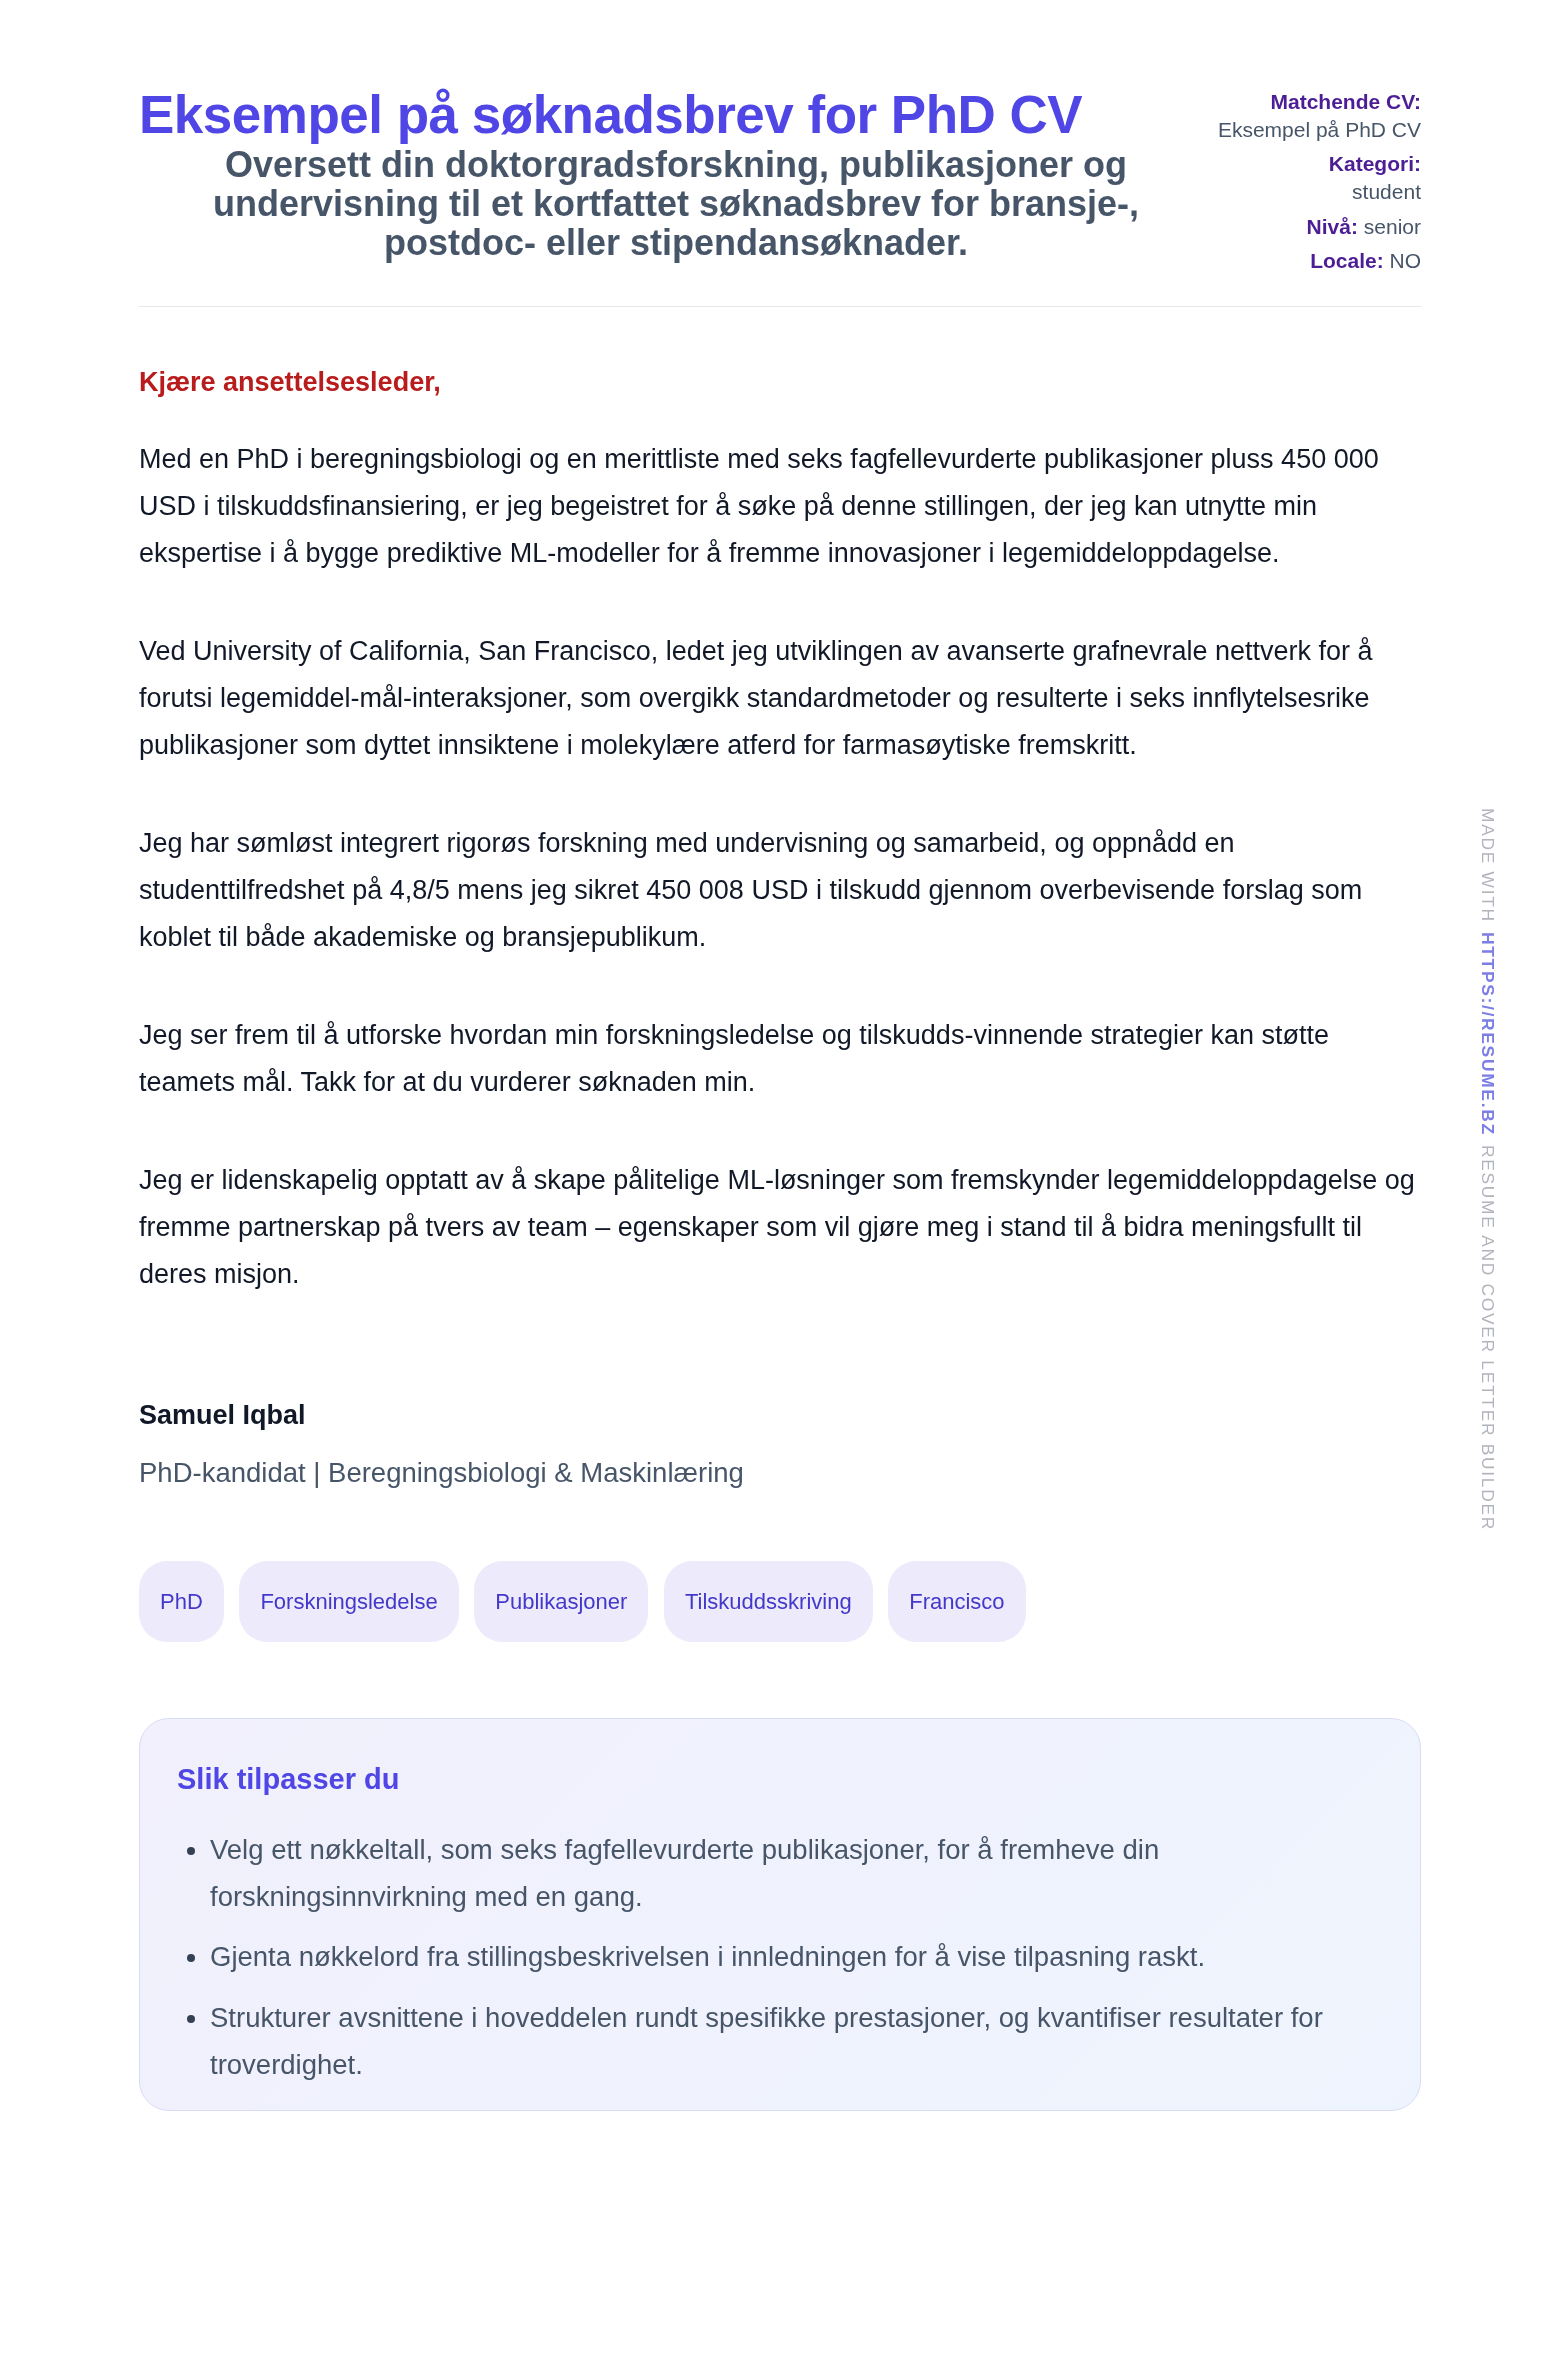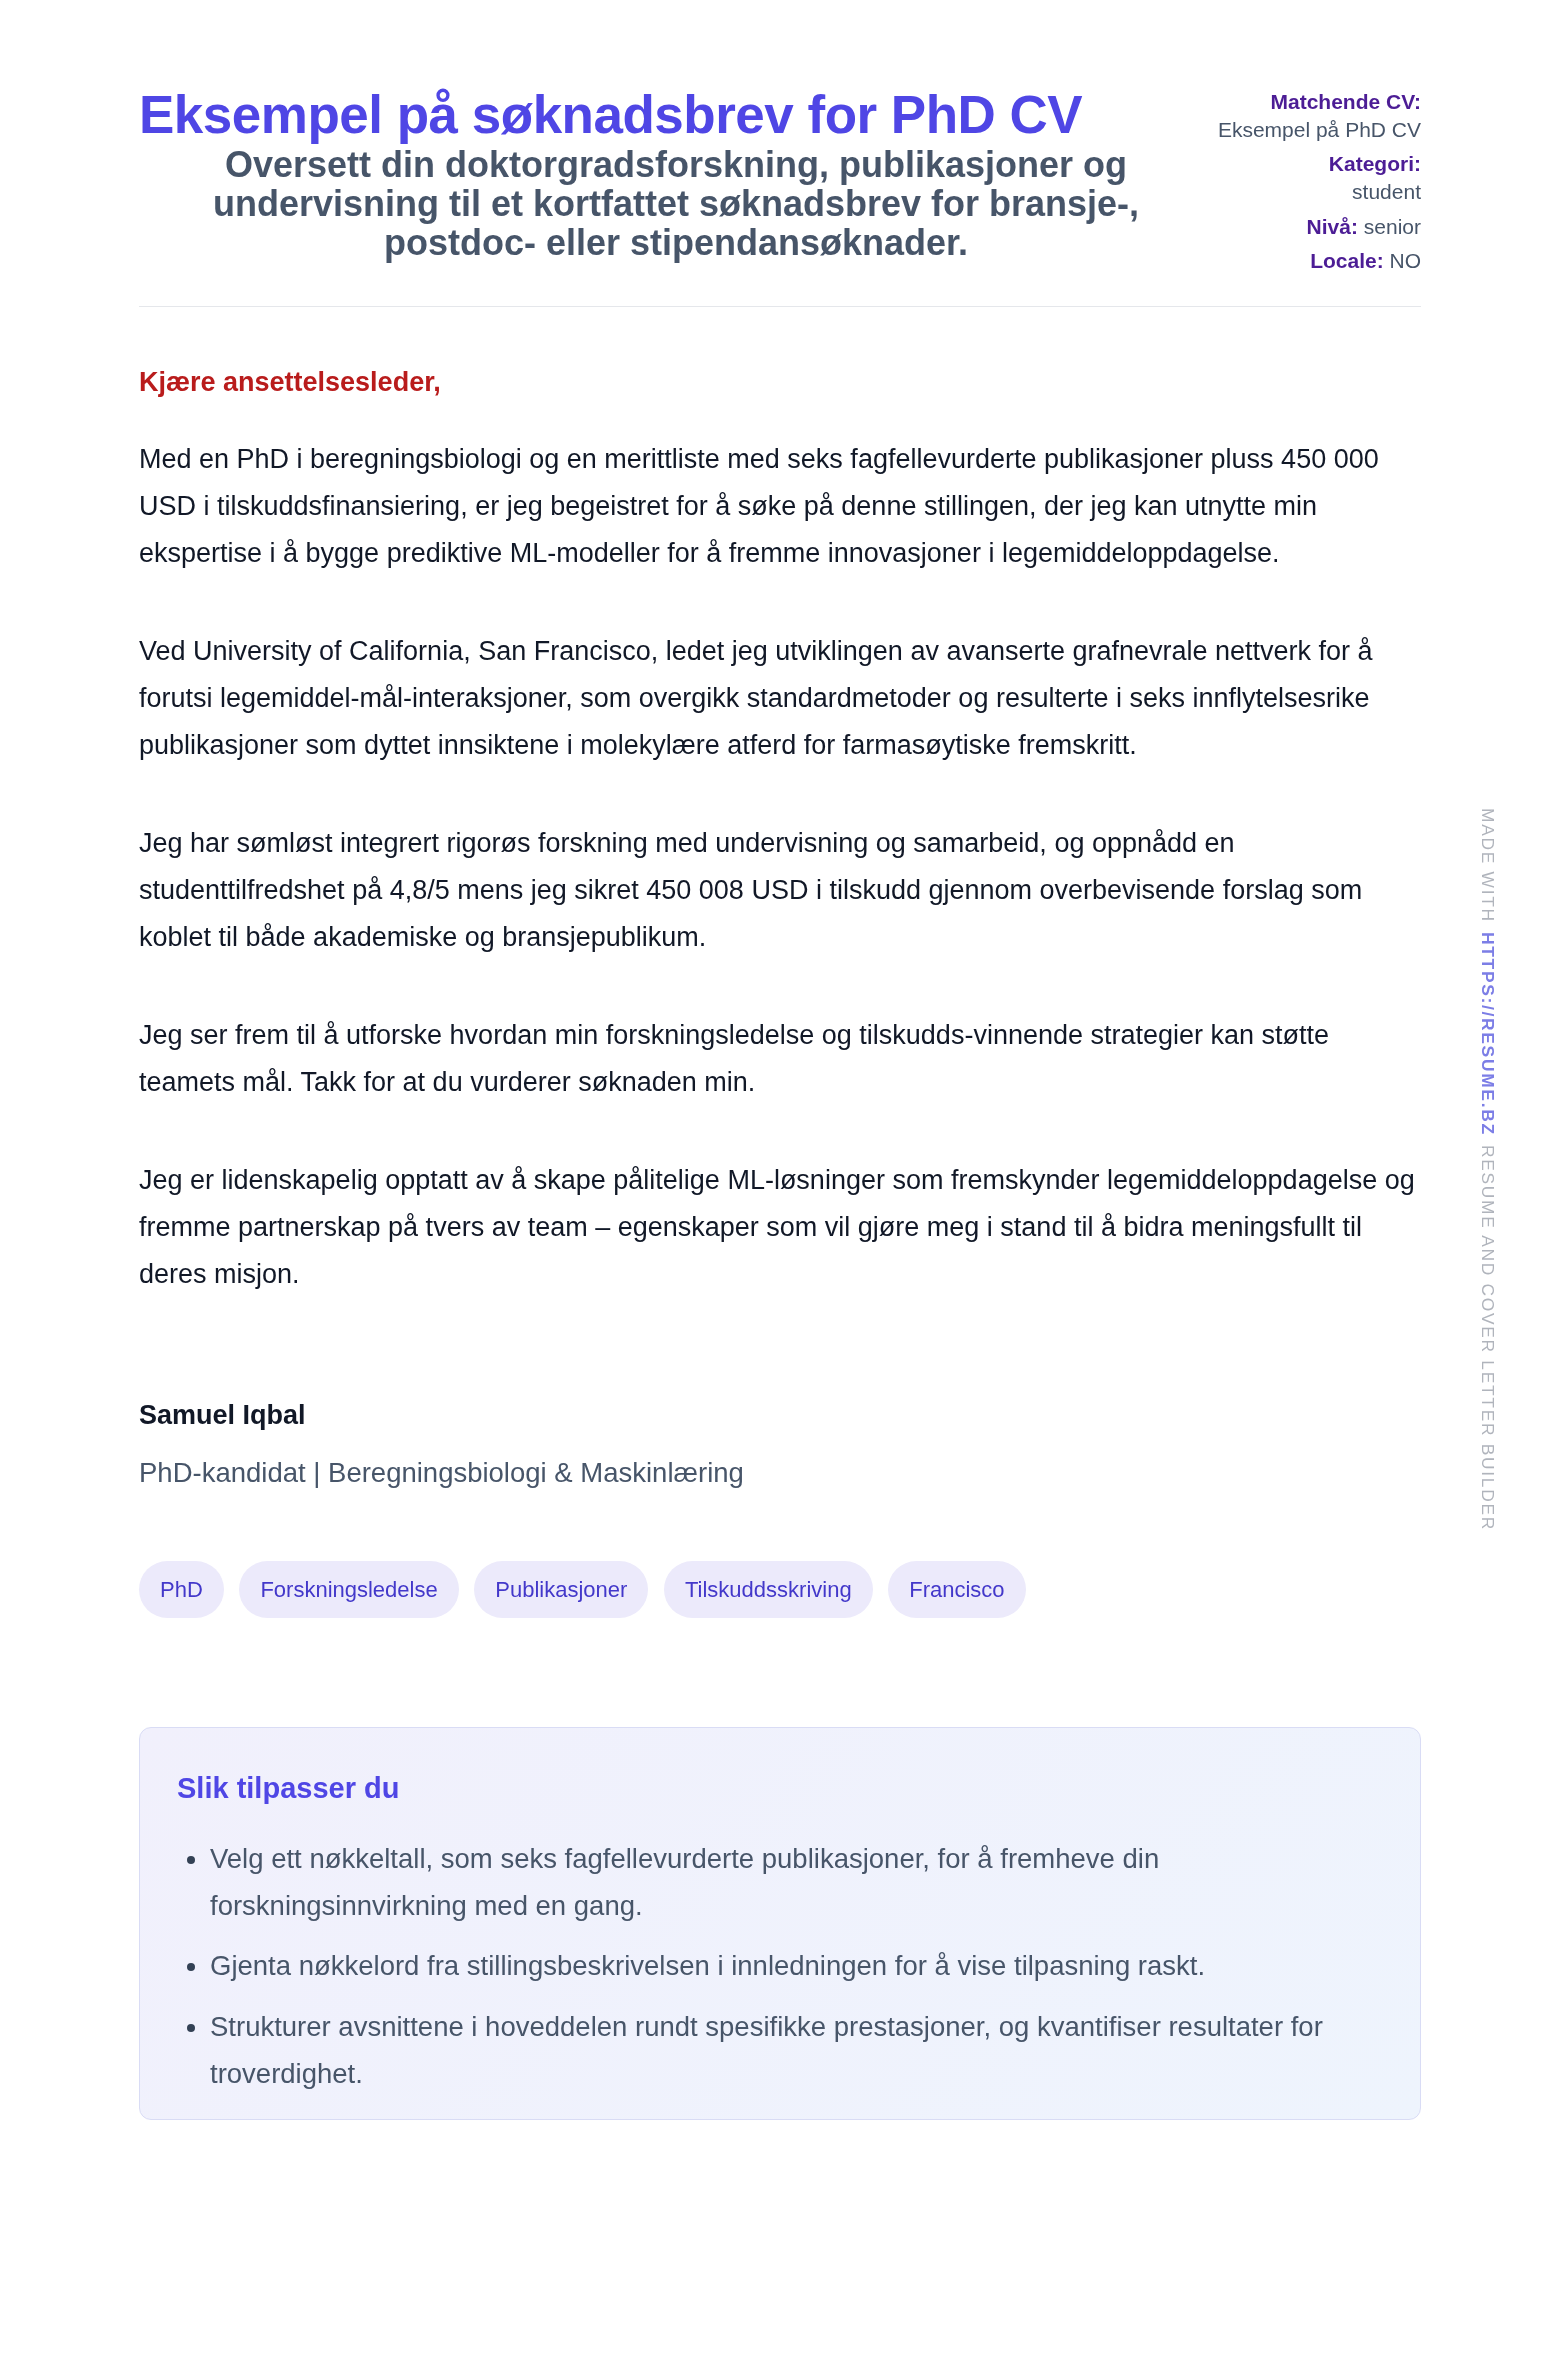--- a/index.html
+++ b/index.html
@@ -31,26 +31,26 @@
     .letter p + p { margin-top: 51px; }
     .letter .first { margin-top: 35px; }
 
     .sig { margin-top: 99px; }
     .sig-name { font-size: 27px; font-weight: 700; color: #111827; line-height: 37px; }
     .sig-role { font-size: 27.5px; color: #475569; line-height: 37px; margin-top: 20px; }
 
     .tags { display: flex; gap: 15.6px; margin-top: 70px; }
     .tag {
       background: #ede9fe; color: #4338ca; font-size: 22px; height: 57px; line-height: 57px;
-      padding: 0 21px; border-radius: 28.5px; white-space: nowrap;
+      padding: 12px 21px; border-radius: 28.5px; white-space: nowrap;
       background: #eceafb;
     }
 
     .tips {
-      margin-top: 109px; border: 1.8px solid #d9dcf5; border-radius: 12px;
+      margin-top: 76px; border: 1.8px solid #d9dcf5; border-radius: 30px;
       background: linear-gradient(135deg, #f1f0fc 0%, #eef4fd 100%);
       padding: 42px 37px 37px 37px; box-sizing: border-box; height: 393px;
     }
     .tips-title { margin: 0; font-size: 29px; font-weight: 700; color: #4f46e5; line-height: 37px; }
     .tips ul { margin: 27.5px 0 0 0; padding: 0 0 0 33px; }
     .tips li { font-size: 27.5px; line-height: 47px; color: #475569; margin-bottom: 13.8px; }
     .tips li::marker { color: #334155; }
 
     .side {
       position: absolute; left: 1477px; top: 808px; width: 22px; height: 753px;

